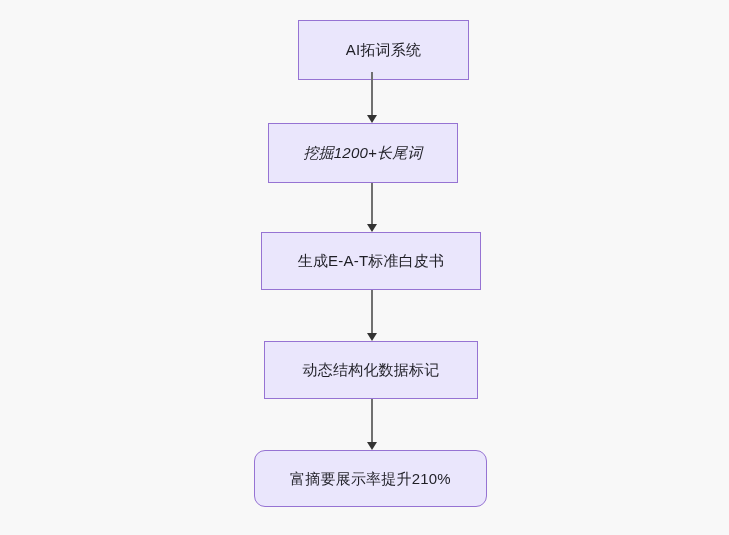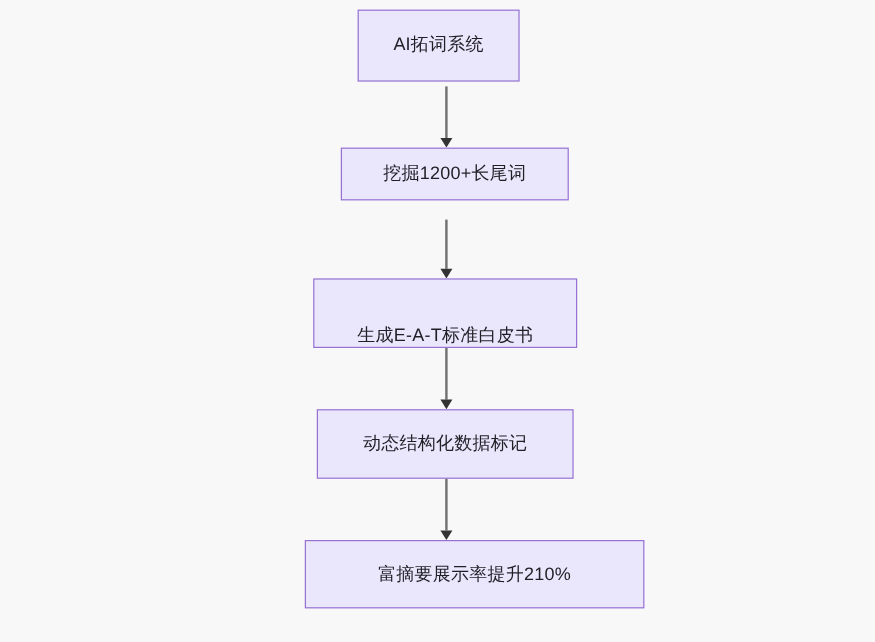--- a/index.html
+++ b/index.html
@@ -48,45 +48,45 @@
     border-left: 5px solid transparent;
     border-right: 5px solid transparent;
     border-top: 8px solid #333333;
   }
 </style>
 </head>
 <body>
 
 <div id="flow-canvas">
 
-  <div class="node" style="left:298px; top:8px; width:135px; height:60px;justify-content:center;">
+  <div class="node" style="left:298px; top:20px; width:171px; height:60px;justify-content:center;">
     <span class="node-label">AI拓词系统</span>
   </div>
 
   <div class="edge" style="left:370.9px; top:72px; height:43px;"></div>
   <div class="edge-arrow" style="left:367px; top:115px;"></div>
 
-  <div class="node" style="left:284px; top:123px; width:190px; height:44px;">
+  <div class="node" style="left:268px; top:123px; width:190px; height:60px;font-style:italic;">
     <span class="node-label">挖掘1200+长尾词</span>
   </div>
 
   <div class="edge" style="left:370.9px; top:183px; height:41px;"></div>
   <div class="edge-arrow" style="left:367px; top:224px;"></div>
 
-  <div class="node" style="left:261px; top:232px; width:220px; height:58px;align-items:flex-end;">
+  <div class="node" style="left:261px; top:232px; width:220px; height:58px;">
     <span class="node-label">生成E-A-T标准白皮书</span>
   </div>
 
   <div class="edge" style="left:370.9px; top:290px; height:43px;"></div>
   <div class="edge-arrow" style="left:367px; top:333px;"></div>
 
   <div class="node" style="left:264px; top:341px; width:214px; height:58px;align-items:center;">
     <span class="node-label">动态结构化数据标记</span>
   </div>
 
   <div class="edge" style="left:370.9px; top:399px; height:43px;"></div>
   <div class="edge-arrow" style="left:367px; top:442px;"></div>
 
-  <div class="node" style="left:254px; top:450px; width:283px; height:57px;">
+  <div class="node" style="left:254px; top:450px; width:233px; height:57px;border-radius:11px;">
     <span class="node-label">富摘要展示率提升210%</span>
   </div>
 
 </div>
 
 </body></html>

